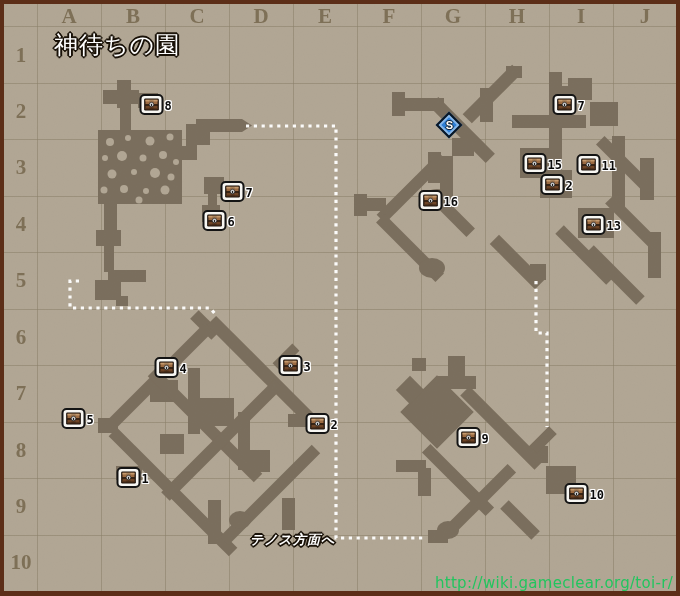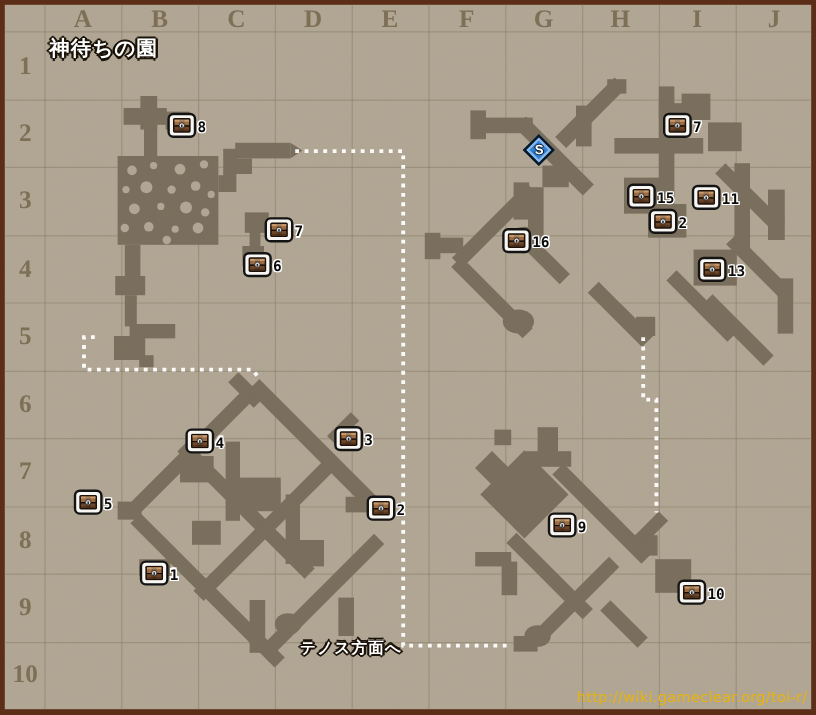--- a/index.html
+++ b/index.html
@@ -10,22 +10,22 @@
   }
   #map-bg{position:absolute;left:0;top:0;}
   .col-header,.row-header{
     position:absolute;
     font-family:"Liberation Serif","DejaVu Serif",serif;
     font-weight:700; font-size:21px; color:#7e7057;
     transform:translate(-50%,-50%);
     user-select:none;
   }
   #map-title{
-    position:absolute; left:41px; top:29px;
-    font-size:17px; font-weight:700; color:#fff; letter-spacing:1px;
+    position:absolute; left:54px; top:29px;
+    font-size:24px; font-weight:400; color:#fff; letter-spacing:1px;
     text-shadow:-2px 0 #1a1208,2px 0 #1a1208,0 -2px #1a1208,0 2px #1a1208,
                 -1px -1px #1a1208,1px 1px #1a1208,-1px 1px #1a1208,1px -1px #1a1208;
   }
   .chest-marker{position:absolute; width:23px; height:20px; transform:translate(-50%,-50%);}
   .chest-plate{
     position:absolute; left:0; top:0; width:20px; height:17px;
     background:#f7f6f2; border:2px solid #141414; border-radius:5px;
     display:flex; align-items:center; justify-content:center;
   }
   .chest-num{
@@ -46,24 +46,25 @@
     position:absolute; left:50%; top:50%;
     transform:translate(-50%,-54%) rotate(-45deg);
     font-size:11px; font-weight:700; color:#fff;
     text-shadow:0 1px #123,0 -1px #123,1px 0 #123,-1px 0 #123;
   }
   #exit-label{
     position:absolute; left:250px; top:531px;
     font-size:13px; font-weight:700; color:#fff; letter-spacing:1px;
     text-shadow:-2px 0 #1a1208,2px 0 #1a1208,0 -2px #1a1208,0 2px #1a1208,
                 -1px -1px #1a1208,1px 1px #1a1208,-1px 1px #1a1208,1px -1px #1a1208;
+    font-style:italic;
   }
   #source-url{
     position:absolute; right:7px; top:574px;
-    font-size:12px; color:#eab308; letter-spacing:0.3px;
+    font-size:15px; color:#22c55e; letter-spacing:0.3px;
     font-family:"DejaVu Sans","Liberation Sans",sans-serif;
   }
 </style>
 </head>
 <body>
 
 <div id="stage">
 
   <svg id="map-bg" width="680" height="596" viewBox="0 0 680 596">
     <defs>

